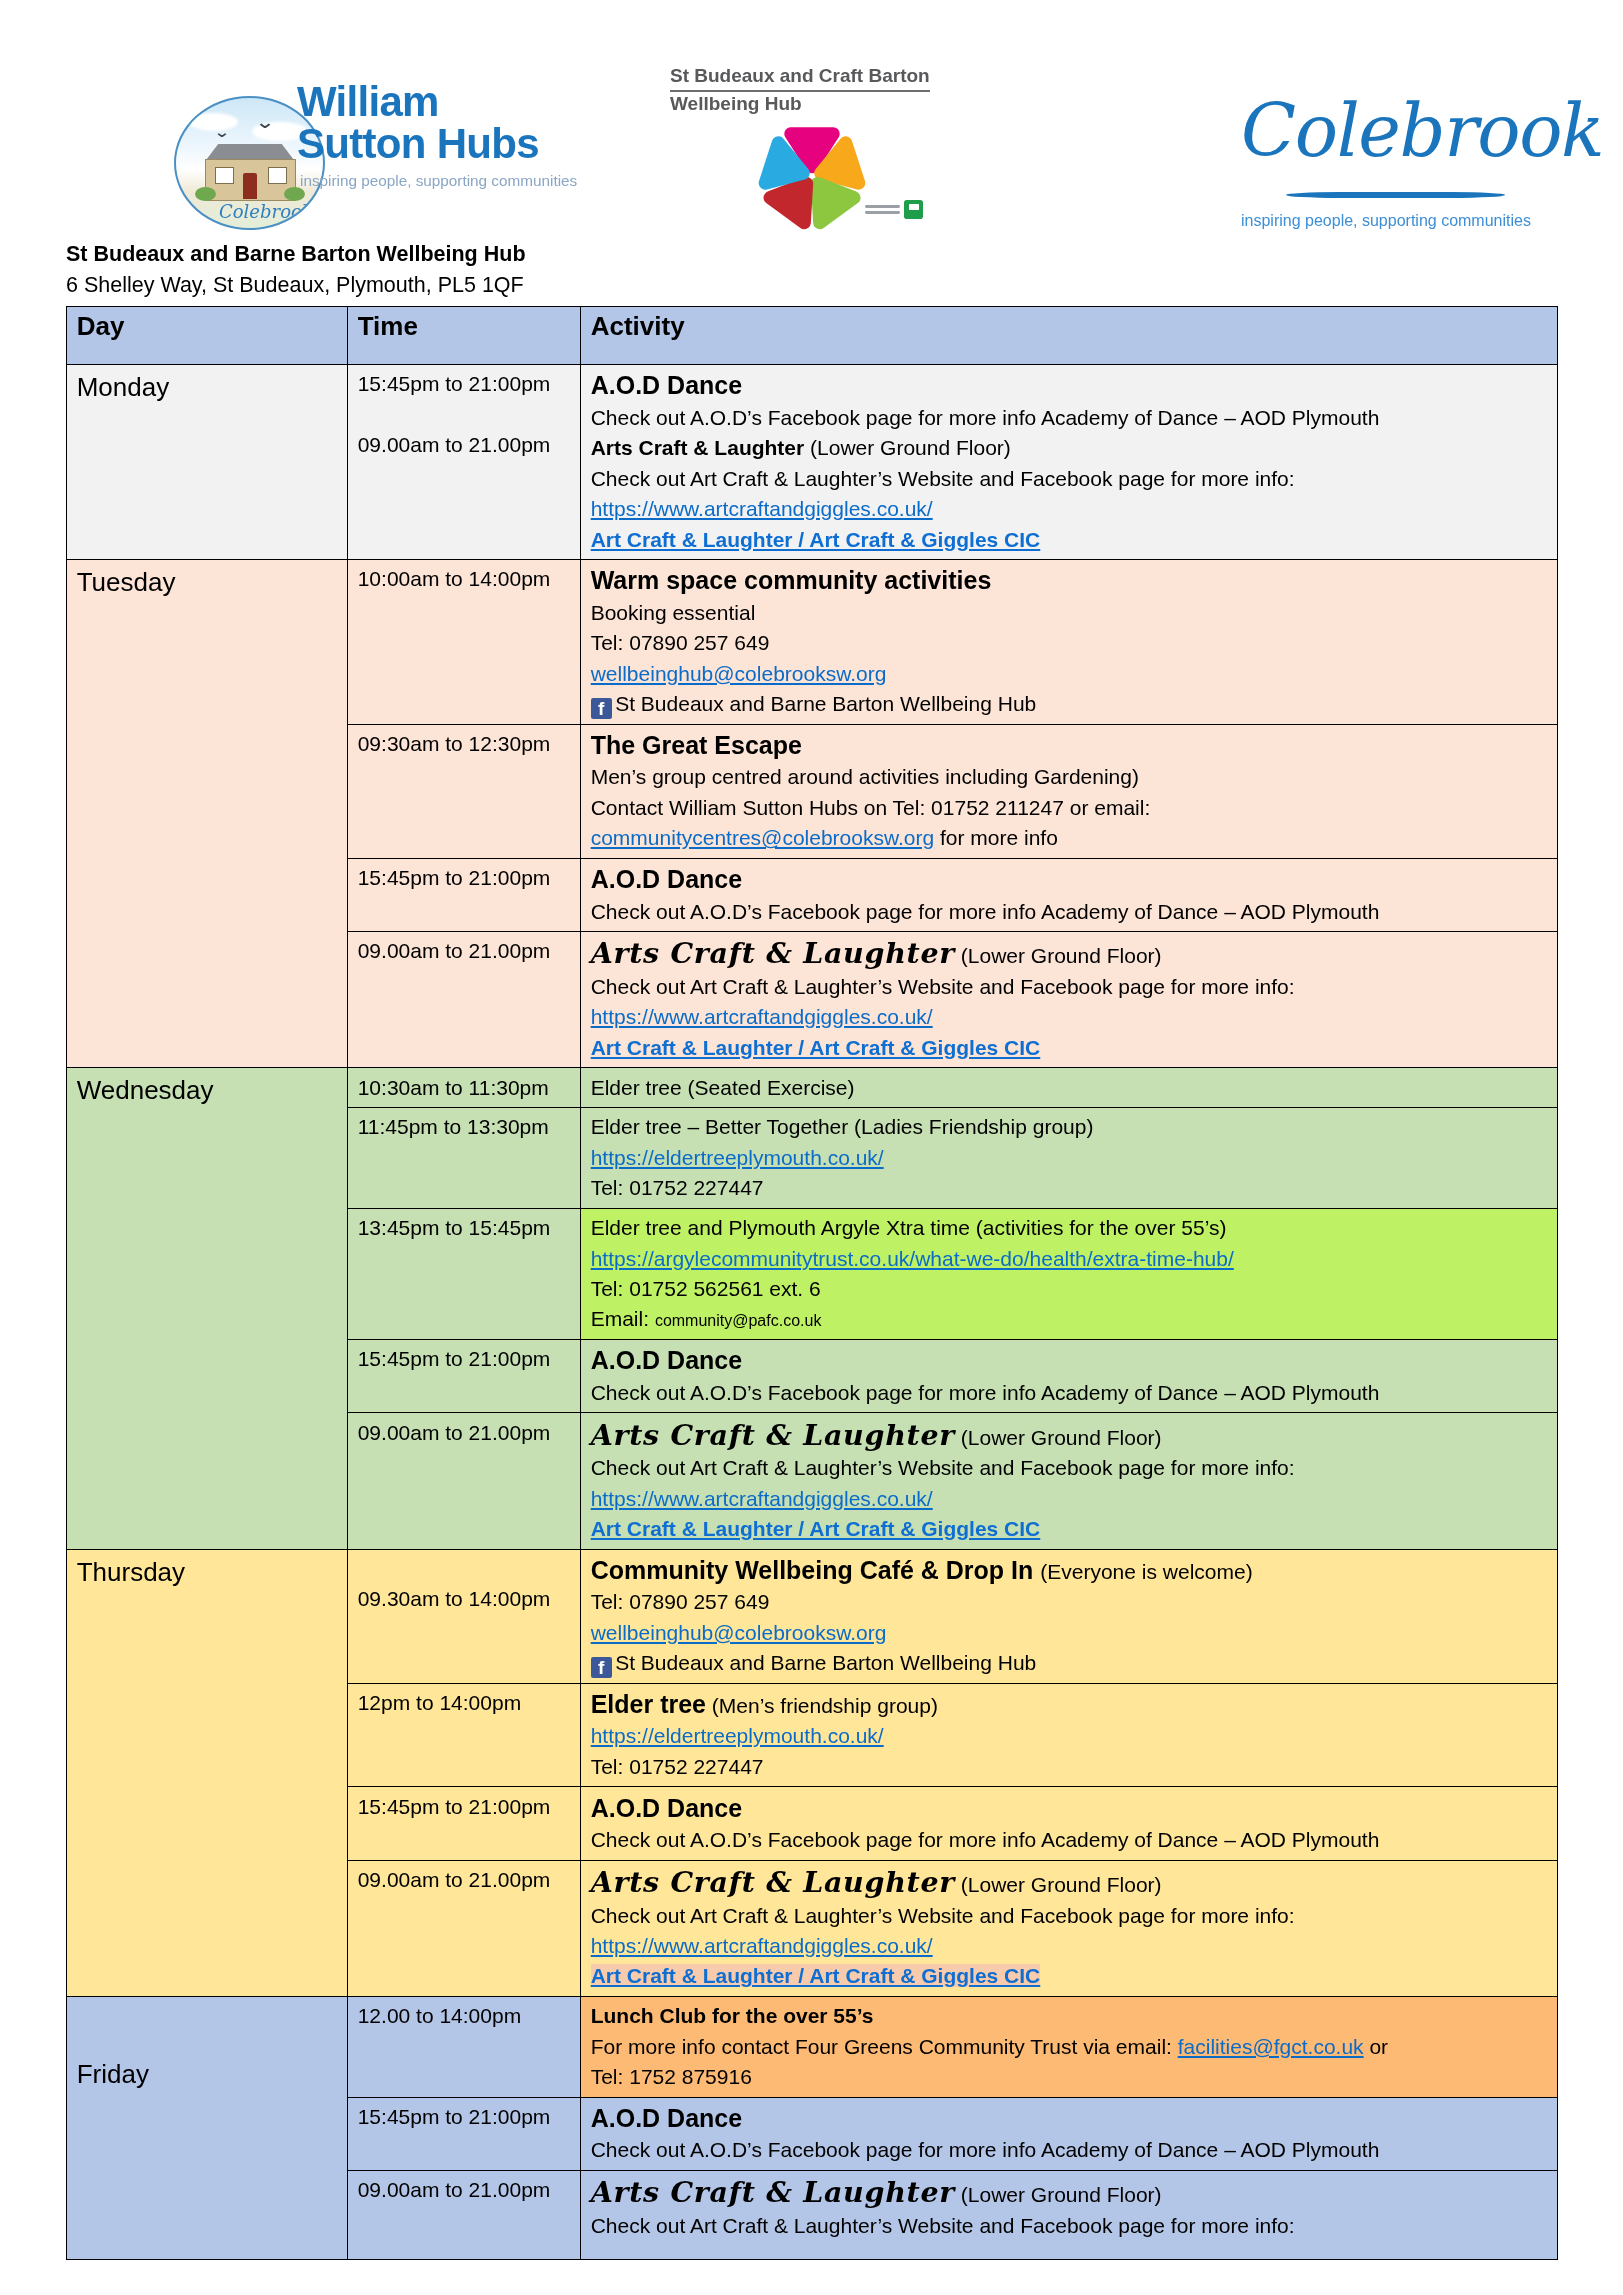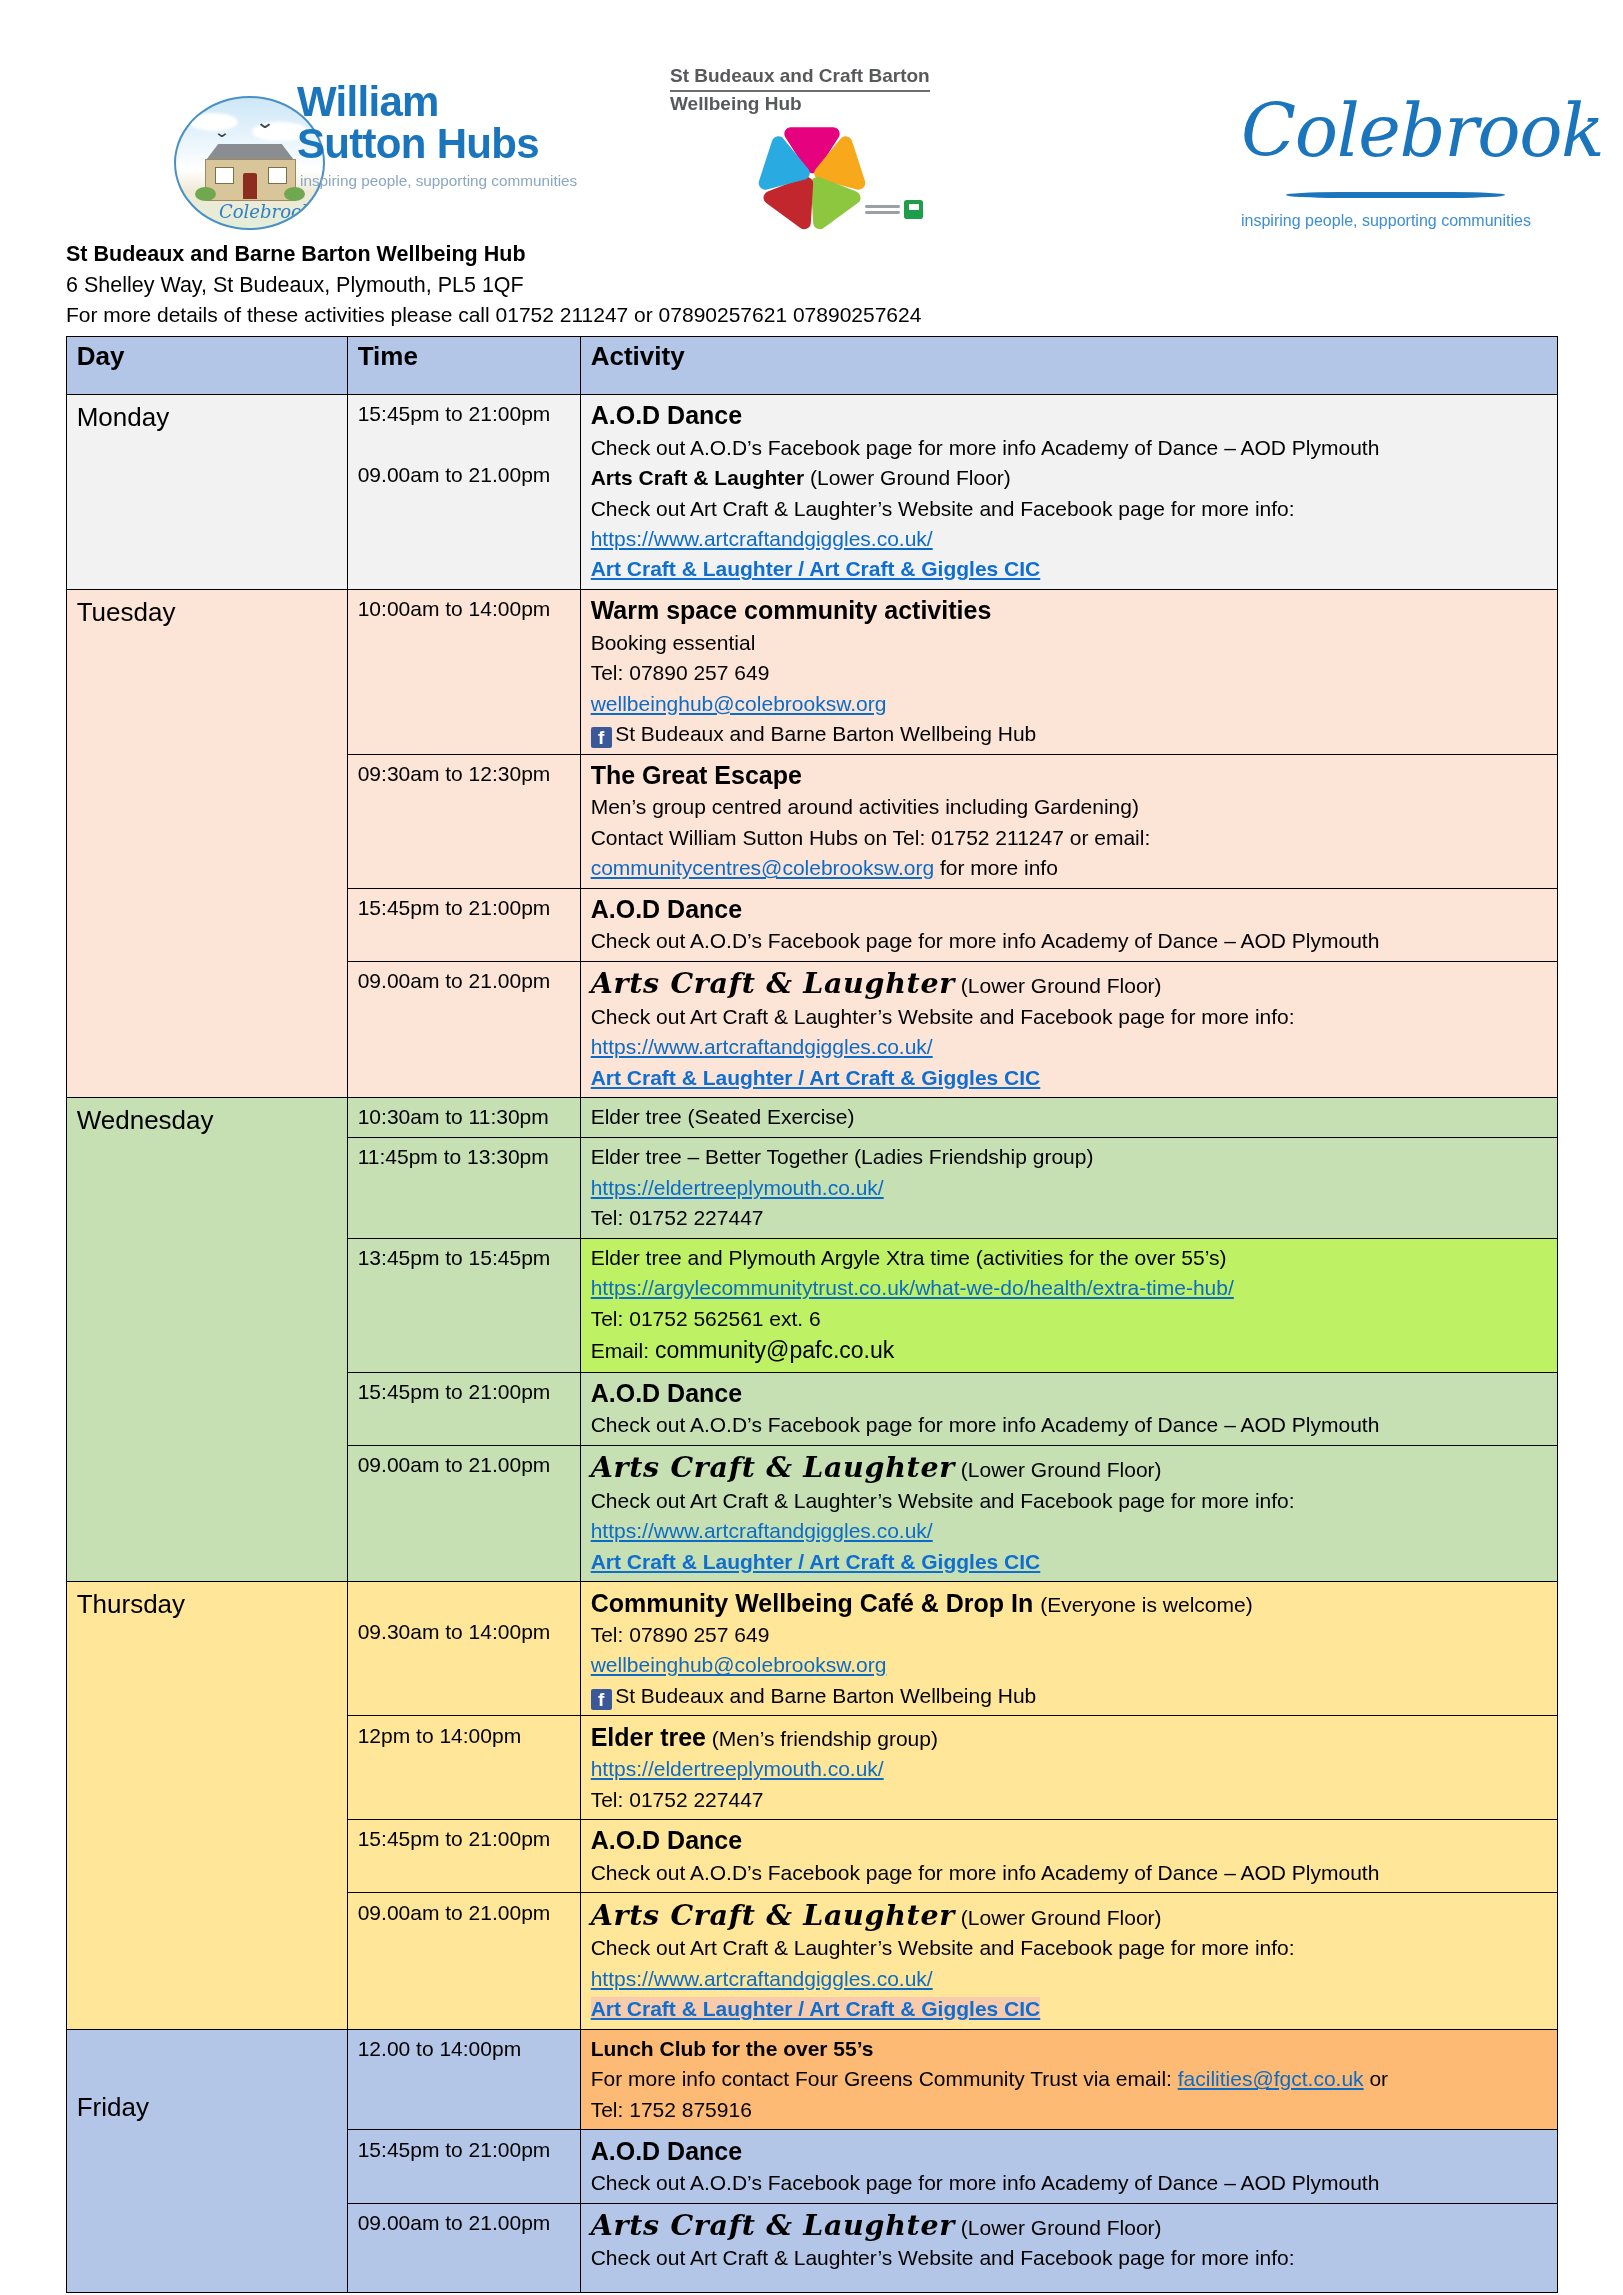--- a/index.html
+++ b/index.html
@@ -56,21 +56,21 @@
   .day-cell{font-size:26px;font-weight:normal;}
   .day-name{padding-top:2.8px;}
   .day-name.offset{padding-top:58px;}
   .time-cell{font-size:21px;line-height:1.45;}
   .time-spacer{height:30.5px;}
   .act-cell{font-size:21px;line-height:1.45;}
   .act-line{min-height:14px;}
   .seg-title{font-weight:bold;font-size:25px;line-height:1.3;}
   .seg-boldtext{font-weight:bold;}
   .seg-text{}
-  .seg-small{font-size:23px;}
+  .seg-small{font-size:16px;}
   .seg-script{font-family:"DejaVu Serif",cursive,serif;font-style:italic;font-weight:bold;
     font-size:28.5px;line-height:1.25;letter-spacing:0.7px;}
   .seg-link{color:#0b6bc9;text-decoration:underline;cursor:pointer;}
   .seg-linkbold{color:#0e6ed2;font-weight:bold;text-decoration:underline;cursor:pointer;}
   .hl{background:#f8cbad;}
   .fb-icon{display:inline-block;width:21px;height:21px;background:#3b5998;color:#fff;
     border-radius:2.1px;text-align:center;line-height:21px;font-size:19px;font-weight:bold;
     vertical-align:-3.5px;margin-right:3.5px;}
   .fb-icon::before{content:"f";}
 </style>
@@ -119,21 +119,20 @@
   <div class="badge"></div>
 
   <div class="colebrook-name">Colebrook</div>
   <div class="colebrook-swoosh"></div>
   <div class="colebrook-tagline">inspiring people, supporting communities</div>
 </div>
 
 <div class="intro">
   <div class="l2">St Budeaux and Barne Barton Wellbeing Hub</div>
   <div class="l3">6 Shelley Way, St Budeaux, Plymouth, PL5 1QF</div>
-  <div class="l4">For more details of these activities please call 01752 211247 or 07890257621 07890257624</div>
 </div>
 
 <table class="sched">
   <colgroup>
     <col style="width:281px">
     <col style="width:233px">
     <col style="width:977px">
   </colgroup>
   <thead>
     <tr>

